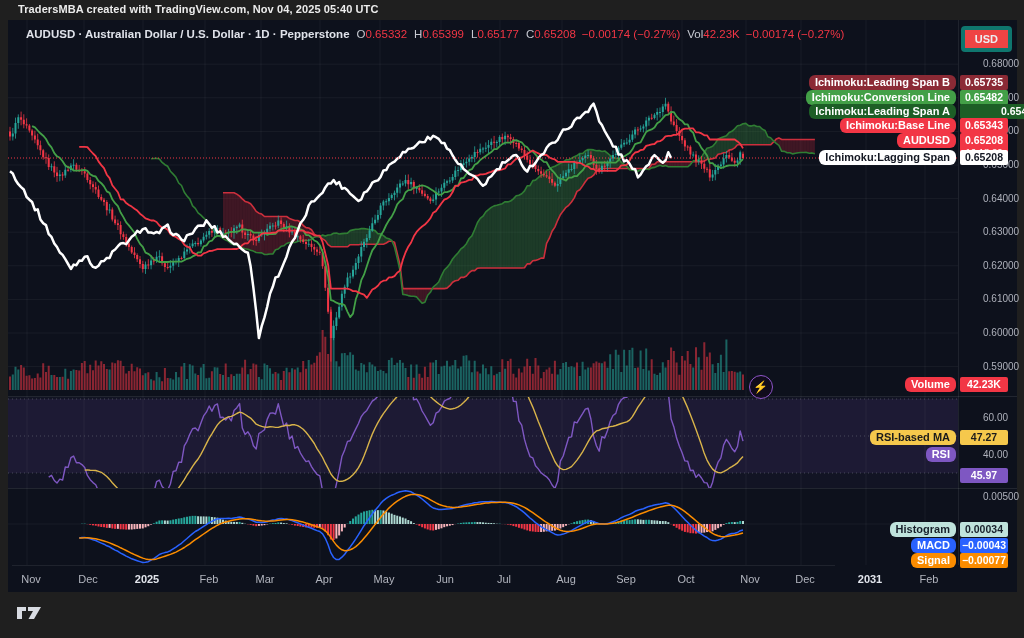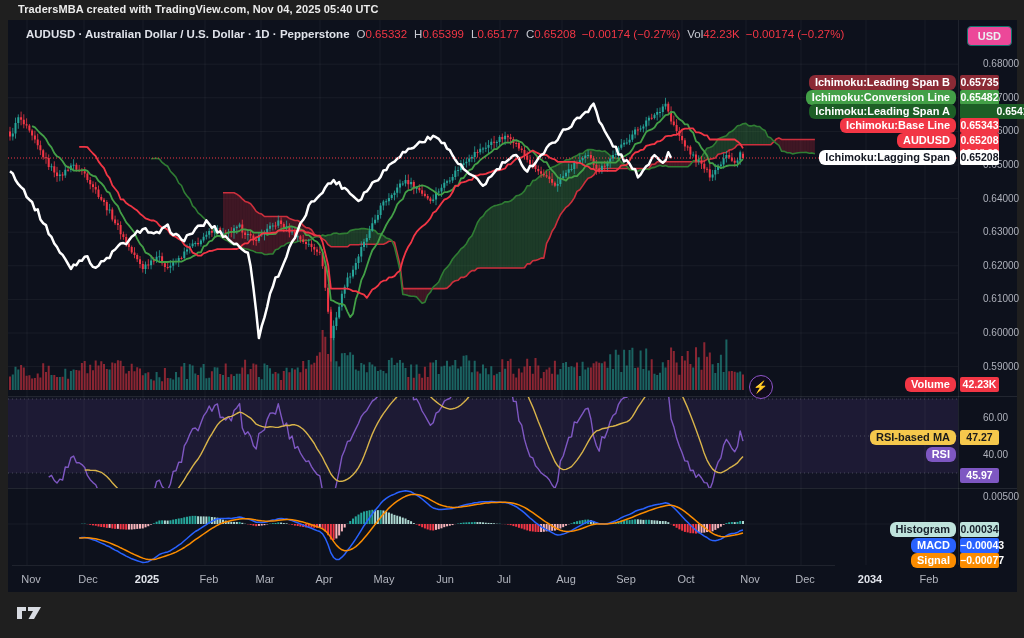--- a/index.html
+++ b/index.html
@@ -7,23 +7,23 @@
   .attr-bar{position:absolute;left:18px;top:3px;height:16px;color:#ececec;font-size:11px;font-weight:700;letter-spacing:.1px;}
   .chart{position:absolute;left:8px;top:20px;width:1009px;height:572px;background:#0d111c;}
   #plot{position:absolute;left:0;top:0;}
   .symbol-bar{position:absolute;left:18px;top:8px;height:16px;font-size:11.5px;color:#d3d6de;white-space:nowrap;z-index:5;}
   .symbol-bar .t{font-weight:700;color:#dfe2ea;}
   .symbol-bar .k{color:#c6c9d1;margin-left:7px;}
   .symbol-bar .v{color:#f23645;}
   .symbol-bar .chg{color:#f23645;margin-left:6px;}
   .axis-col{position:absolute;left:950px;top:0;width:59px;height:545px;border-left:1px solid rgba(255,255,255,.08);z-index:4;}
   .axis-tick{position:absolute;left:24px;color:#aeb1bb;font-size:10px;white-space:nowrap;}
-  .usd-btn{position:absolute;right:5px;top:6px;padding:3px 10px;border:1px solid #0f766e;border-radius:4px;background:#ec4899;color:#eceef2;font-size:11px;font-weight:700;z-index:8;cursor:pointer;}
+  .usd-btn{position:absolute;right:5px;top:6px;padding:3px 10px;border:4px solid #0f766e;border-radius:4px;background:#ef4444;color:#eceef2;font-size:11px;font-weight:700;z-index:8;cursor:pointer;}
   .tag{position:absolute;right:61px;padding:2px 6px;border-radius:6px;font-size:11px;font-weight:700;line-height:11px;white-space:nowrap;z-index:6;}
-  .axis-val{position:absolute;left:952px;width:39px;text-align:center;padding:2px 0;border-radius:2px;font-size:10.5px;font-weight:700;line-height:11px;z-index:6;}
+  .axis-val{position:absolute;left:952px;width:48px;text-align:center;padding:2px 0;border-radius:2px;font-size:10.5px;font-weight:700;line-height:11px;z-index:6;}
   .axis-val .sub{font-size:9.5px;font-weight:400;}
   .sep{position:absolute;left:0;width:1009px;height:1px;background:rgba(255,255,255,.09);z-index:3;}
   .time-axis{position:absolute;left:4px;top:545px;width:823px;height:27px;border-top:1px solid rgba(255,255,255,.08);}
   .time-label{position:absolute;top:7px;transform:translateX(-50%);font-size:11px;color:#b2b5be;}
   .time-label.bold{color:#e2e5ec;font-weight:700;}
   .bolt{position:absolute;left:741px;top:355px;width:22px;height:22px;border:1.5px solid #8e55c9;border-radius:50%;background:rgba(18,10,28,.75);color:#cdb3ee;font-size:12px;line-height:22px;text-align:center;z-index:5;cursor:pointer;}
   .footer{position:absolute;left:0;top:592px;width:1024px;height:46px;background:#1f1f1f;}
   .brand{position:absolute;left:16px;top:10px;display:flex;align-items:center;gap:8px;color:#d8dbe2;font-size:20px;font-weight:800;letter-spacing:.2px;cursor:pointer;}
 </style>
 </head>
@@ -587,21 +587,21 @@
       <div class="time-label" style="left: 253px;">Mar</div>
       <div class="time-label" style="left: 312px;">Apr</div>
       <div class="time-label" style="left: 372px;">May</div>
       <div class="time-label" style="left: 433px;">Jun</div>
       <div class="time-label" style="left: 492px;">Jul</div>
       <div class="time-label" style="left: 554px;">Aug</div>
       <div class="time-label" style="left: 614px;">Sep</div>
       <div class="time-label" style="left: 674px;">Oct</div>
       <div class="time-label" style="left: 738px;">Nov</div>
       <div class="time-label" style="left: 793px;">Dec</div>
-      <div class="time-label bold" style="left: 858px;">2034</div>
+      <div class="time-label bold" style="left: 858px;">2031</div>
       <div class="time-label" style="left: 917px;">Feb</div>
     </div>
 
   <div id="labels-layer">
       <div class="tag" style="top: 55px; background: rgb(139, 42, 53); color: rgb(255, 255, 255);">Ichimoku:Leading Span B</div>
       <div class="axis-val" style="top: 55px; background: rgb(139, 42, 53); color: rgb(255, 255, 255);">0.65735</div>
       <div class="tag" style="top: 70px; background: rgb(67, 160, 71); color: rgb(255, 255, 255);">Ichimoku:Conversion Line</div>
       <div class="axis-val" style="top: 70px; background: rgb(67, 160, 71); color: rgb(255, 255, 255);">0.65482</div>
       <div class="tag" style="top: 84px; background: rgb(29, 94, 38); color: rgb(255, 255, 255);">Ichimoku:Leading Span A</div>
       <div class="axis-val" style="top: 84px; background: rgb(29, 94, 38); color: rgb(255, 255, 255); padding-left: 36px;">0.65412</div>

